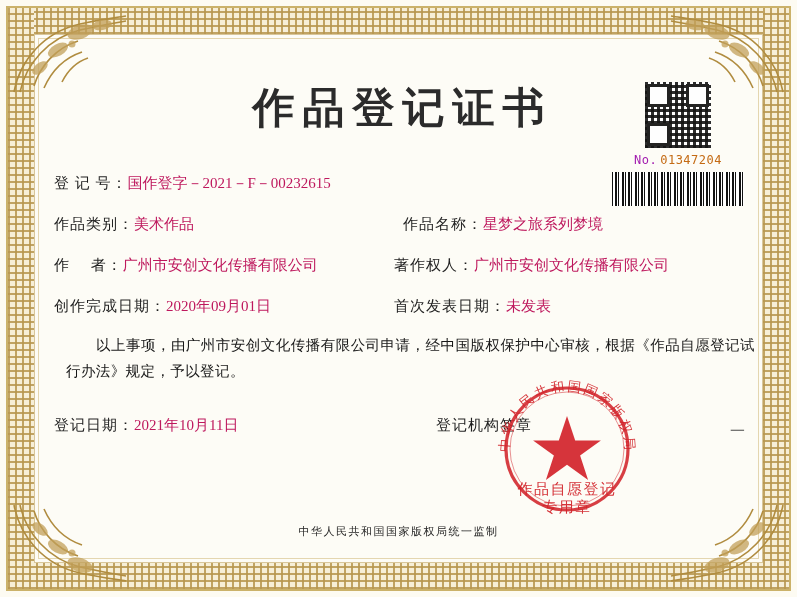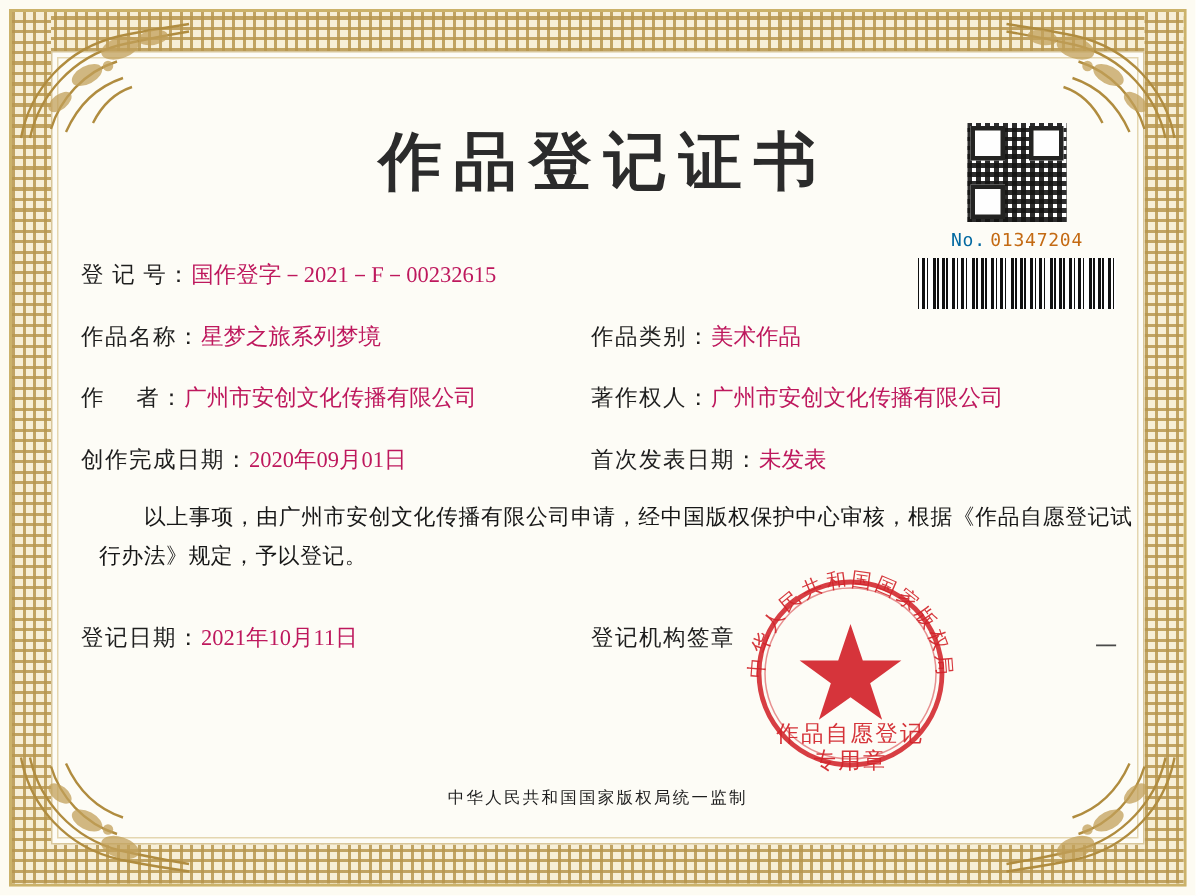--- a/index.html
+++ b/index.html
@@ -131,21 +131,21 @@
     border: 3px solid #111;
     background: #fff;
   }
   .serial {
     margin-top: 5px;
     font-size: 12px;
     color: #c46a13;
     font-family: "DejaVu Sans Mono", monospace;
     letter-spacing: .5px;
   }
-  .serial .no-label { color: #0369a1; margin-right: 3px; }
+  .serial .no-label { color: #a21caf; margin-right: 3px; }
   .barcode {
     margin-top: 5px;
     width: 132px; height: 34px;
     margin-left: auto; margin-right: auto;
     background-color: #fff;
     background-image: repeating-linear-gradient(90deg,
         #111 0 1px, #fff 1px 3px,
         #111 3px 5px, #fff 5px 6px,
         #111 6px 7px, #fff 7px 10px,
         #111 10px 12px, #fff 12px 13px);
@@ -189,20 +189,21 @@
     letter-spacing: .4px;
     margin-left: 12px;
   }
 
   .lastrow {
     position: absolute;
     left: 10px; top: 372px;
     width: 689px;
     display: flex;
     font-size: 15px;
+    gap: 42px;
   }
   .lastrow .cell.left { width: 340px; }
 
   .dash {
     position: absolute;
     right: 8px; top: 378px;
     color: #4a4a4a;
     font-size: 15px;
   }
 
@@ -321,27 +322,27 @@
     <div class="fields">
 
       <div class="row">
         <div class="cell left">
           <span class="lbl">登 记 号：</span>
           <span class="val">国作登字－2021－F－00232615</span>
         </div>
       </div>
 
       <div class="row">
+        <div class="cell right">
+          <span class="lbl">作品类别：</span>
+          <span class="val">美术作品</span>
+        </div>
         <div class="cell left">
           <span class="lbl">作品名称：</span>
           <span class="val">星梦之旅系列梦境</span>
-        </div>
-        <div class="cell right">
-          <span class="lbl">作品类别：</span>
-          <span class="val">美术作品</span>
         </div>
       </div>
 
       <div class="row">
         <div class="cell left">
           <span class="lbl">作　 者：</span>
           <span class="val">广州市安创文化传播有限公司</span>
         </div>
         <div class="cell right">
           <span class="lbl">著作权人：</span>

